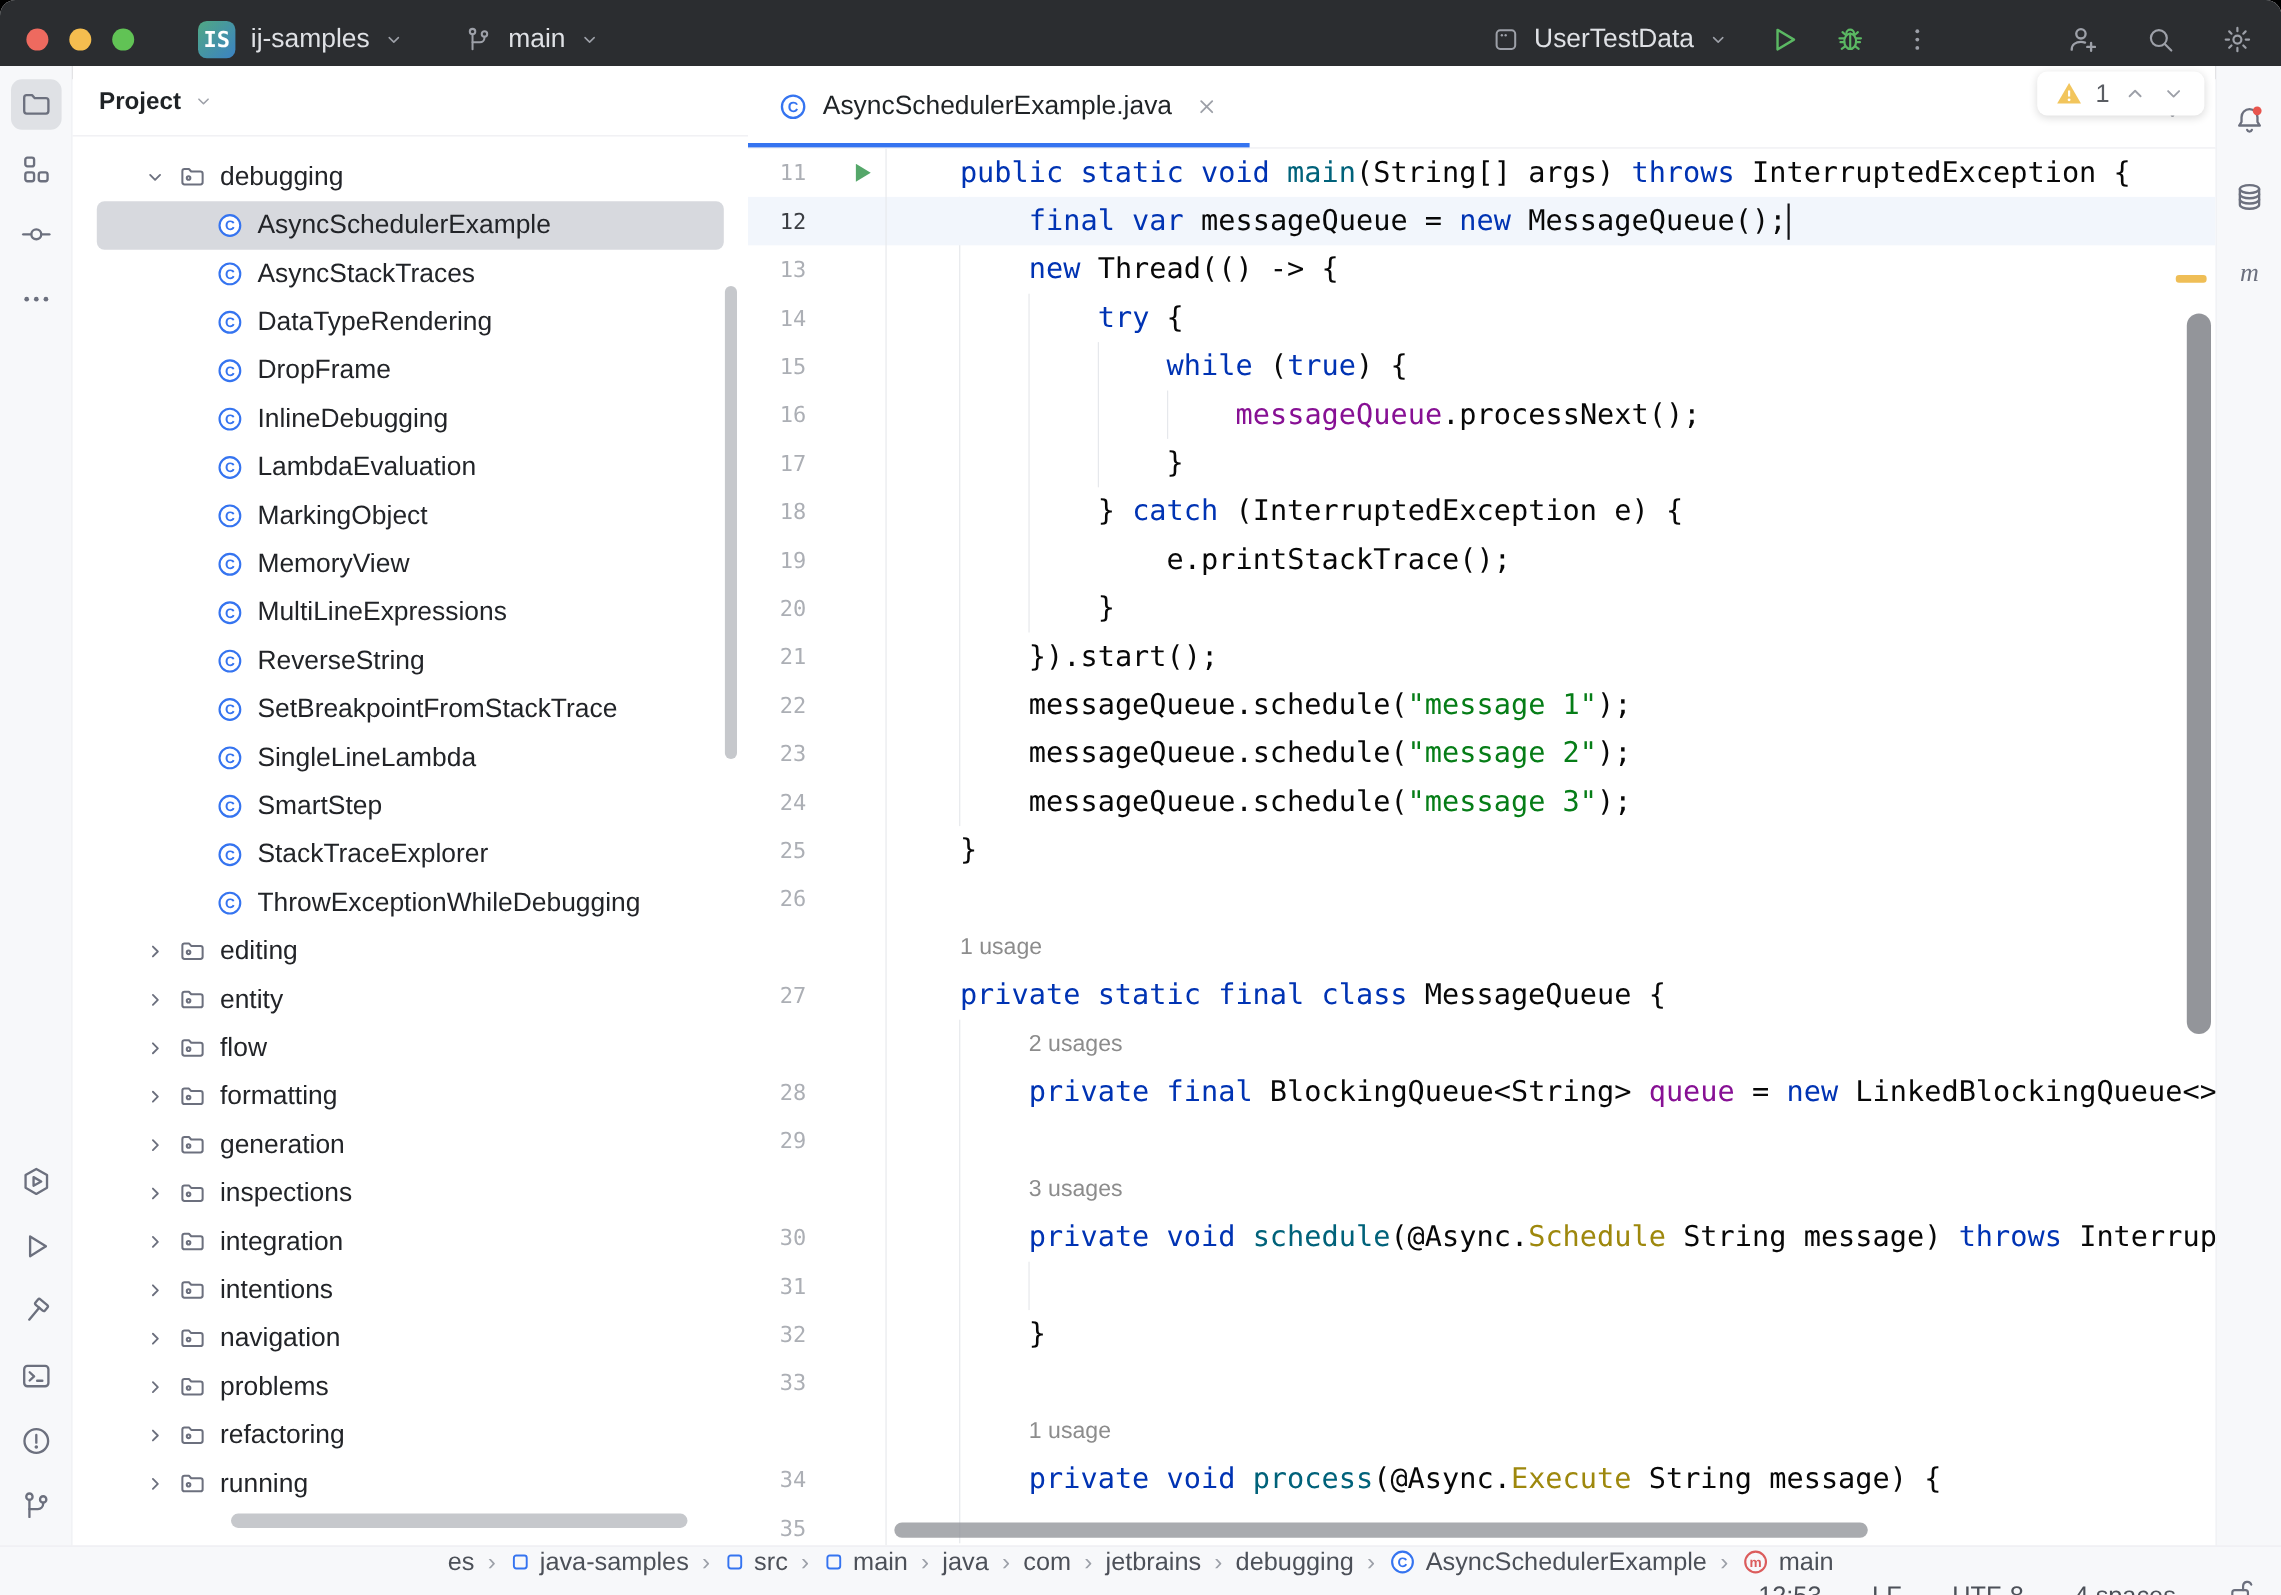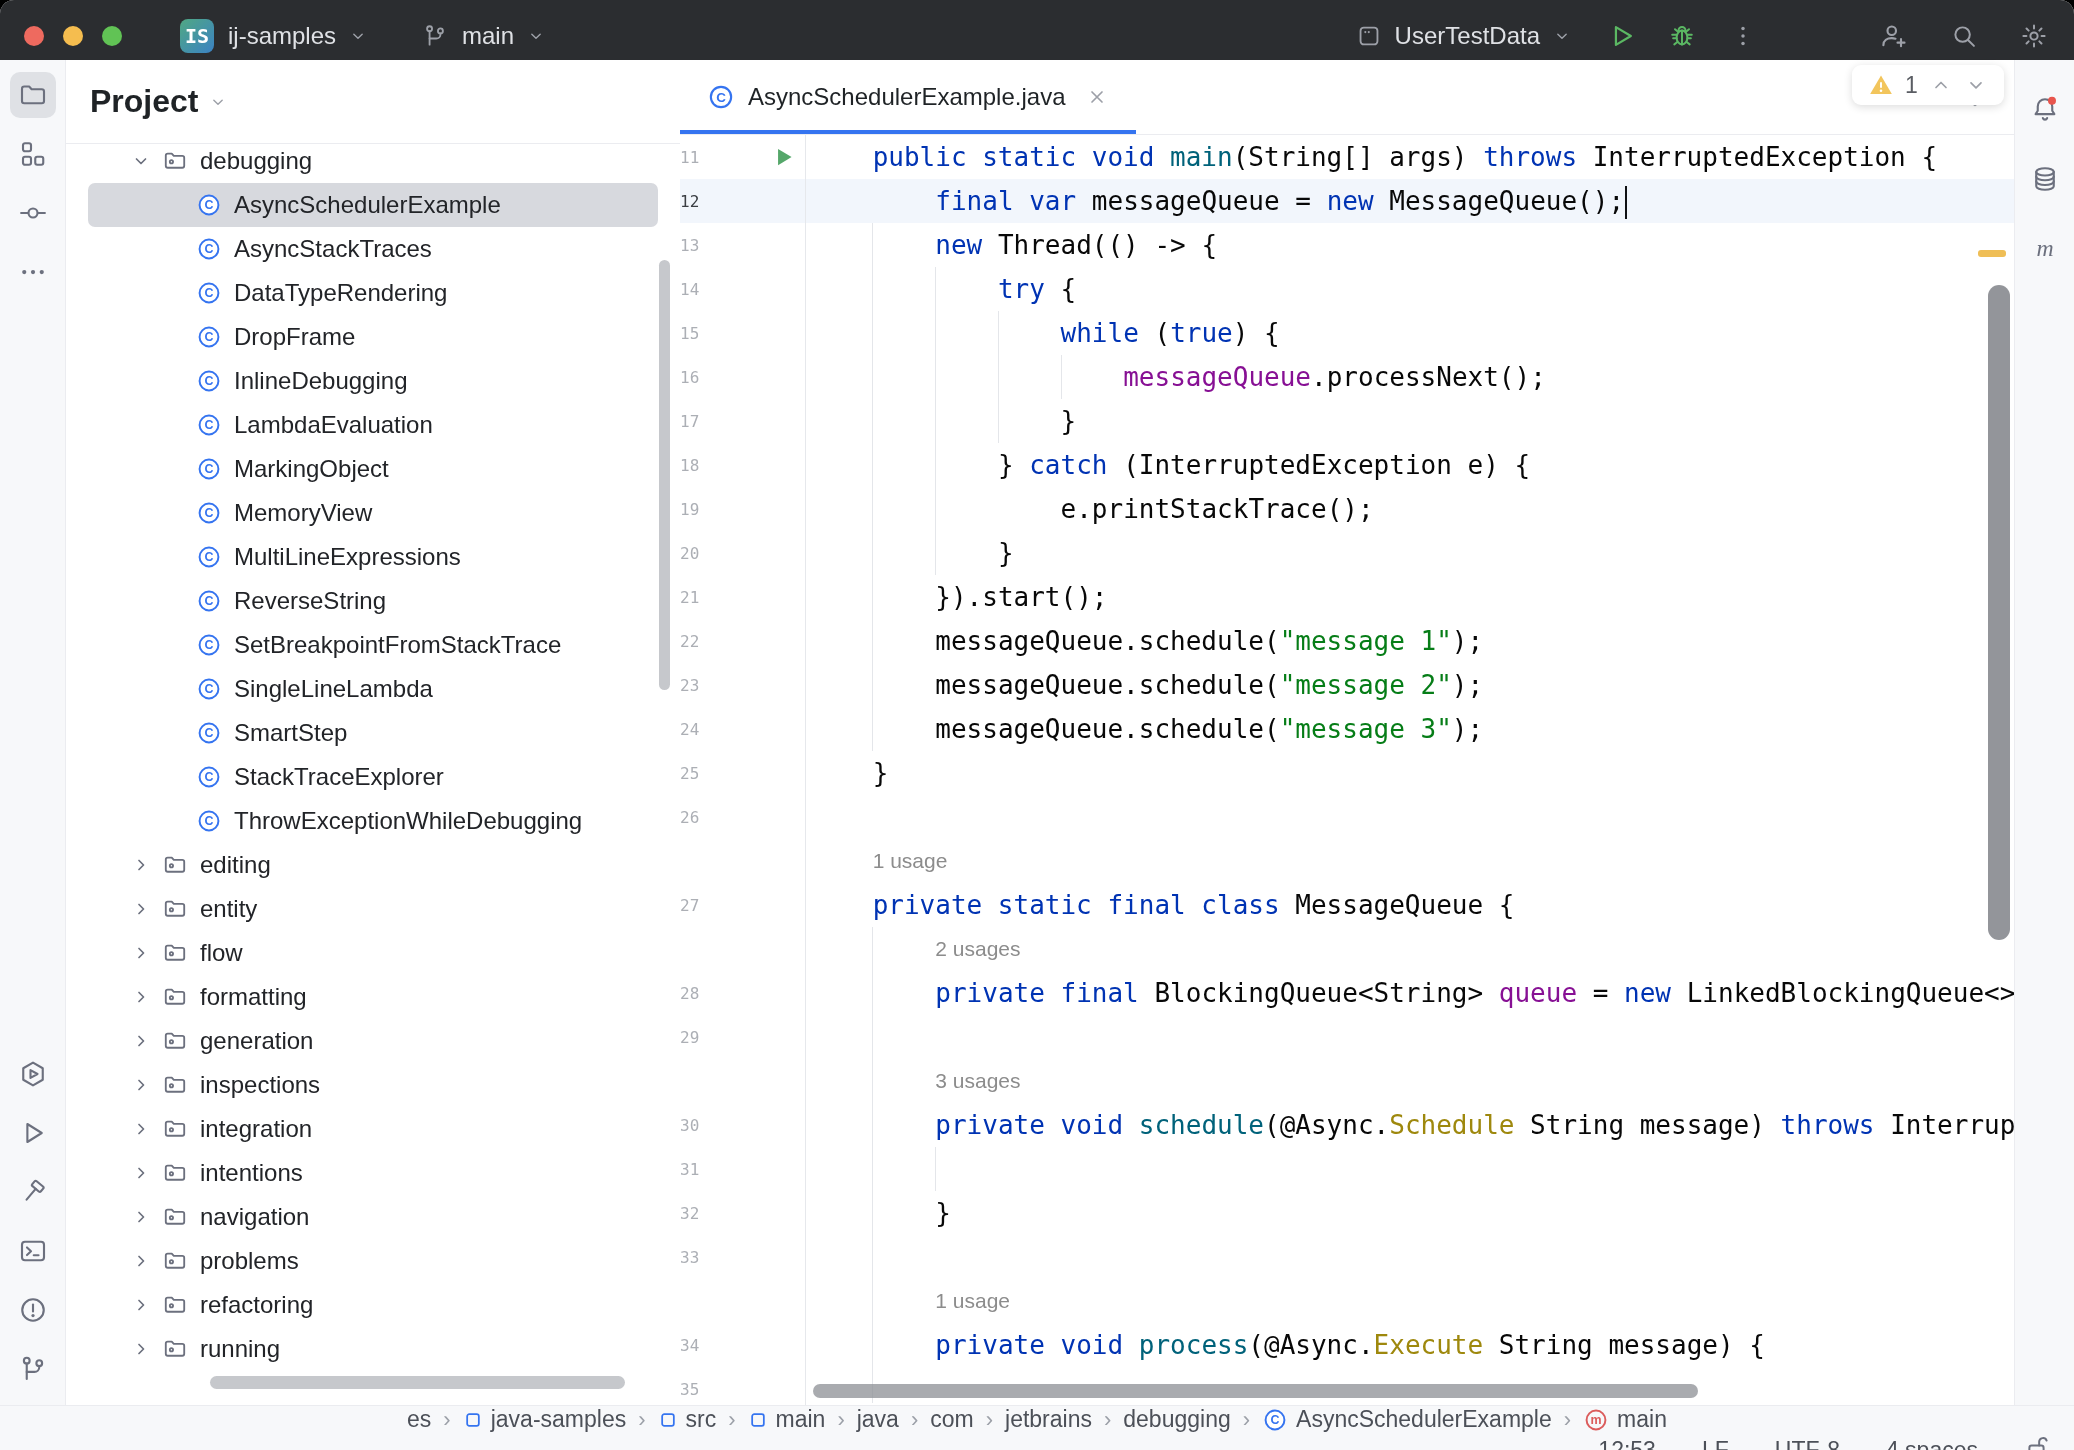--- a/index.html
+++ b/index.html
@@ -31,22 +31,22 @@
   .stripe-left { width:66px; border-right:1px solid #EBECF0; padding-top:12px; }
   .stripe-right { width:60px; border-left:1px solid #EBECF0; padding-top:26px; }
   .toolbtn { width:46px; height:46px; border-radius:10px; display:flex; align-items:center;
              justify-content:center; margin-bottom:13px; }
   .toolbtn.sel { background:#DFE1E5; }
   .stripe-spacer { flex:1; }
   .stripe-right .toolbtn { margin-bottom:24px; }
 
   
   .project-pane { width:614px; background:#fff; position:relative; }
-  .pane-header { height:84px; display:flex; align-items:center; padding-left:24px;
-                 border-bottom:1px solid #EBECF0; font-size:32px; font-weight:700; color:#1F2326; gap:10px; }
+  .pane-header { height:64px; display:flex; align-items:center; padding-left:24px;
+                 border-bottom:1px solid #EBECF0; font-size:22px; font-weight:700; color:#1F2326; gap:10px; }
   .tree { position:absolute; top:68px; bottom:0; left:0; right:0; overflow:hidden; padding-top:11px; }
   .trow { height:44px; margin:0 22px; border-radius:7px; display:flex; align-items:center;
           font-size:24px; color:#222428; white-space:nowrap; }
   .trow.sel { background:#D7D9DE; }
   .trow .chev { width:34px; display:flex; justify-content:center; flex:0 0 34px; }
   .trow .ticon { width:34px; display:flex; justify-content:center; flex:0 0 34px; margin-right:8px; }
   .trow.lvl1 { padding-left:36px; }
   .trow.lvl2 { padding-left:104px; }
   .tree-vscroll { position:absolute; right:10px; top:200px; width:11px; height:430px;
                   background:#C6C8CC; border-radius:6px; }
@@ -57,22 +57,22 @@
   .editor { flex:1; position:relative; background:#fff; }
   .tabbar { height:75px; border-bottom:1px solid #EBECF0; display:flex; align-items:center; }
   .tab { height:100%; display:inline-flex; align-items:center; padding:0 27px; gap:13px;
          position:relative; font-size:24px; color:#1F2326; }
   .tab .underline { position:absolute; left:0; right:0; bottom:0; height:4px; background:#3574F0; }
   .tab-kebab { margin-left:auto; margin-right:26px; }
   .code { position:absolute; top:75px; bottom:0; left:0; right:0; overflow:hidden; }
   .gutter-sep { position:absolute; left:125px; top:0; bottom:0; border-left:1px solid #E6E8EC; }
   .crow { height:44px; position:relative; display:flex; align-items:center; }
   .crow.cur { background:#F2F6FC; }
-  .gnum { flex:0 0 82px; text-align:left; font-family:"DejaVu Sans Mono",monospace;
-          font-size:16px; color:#ACAFB5; }
+  .gnum { flex:0 0 82px; text-align:center; font-family:"DejaVu Sans Mono",monospace;
+          font-size:20px; color:#ACAFB5; }
   .crow.cur .gnum { color:#3B3E43; }
   .gicon { flex:0 0 44px; display:flex; justify-content:center; align-items:center; }
   .ctext { position:absolute; white-space:pre; font-family:"DejaVu Sans Mono",monospace;
            font-size:26px; line-height:44px; top:0; }
   .tk{color:#0033B3} .td{color:#080808} .ts{color:#067D17} .tf{color:#871094}
   .tm{color:#00627A} .ta{color:#9E880D}
   .inlay { position:absolute; top:50%; transform:translateY(-50%); font-size:21px; color:#8C8C8C; }
   .caret { display:inline-block; width:2px; height:33px; background:#101114;
            vertical-align:middle; margin-left:1px; }
   .guide { position:absolute; width:1px; background:#E4E6EA; }

